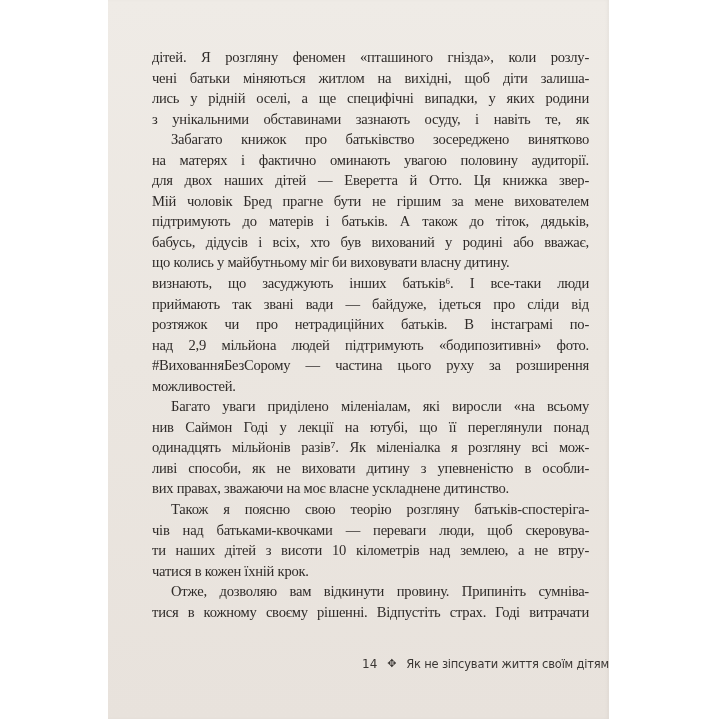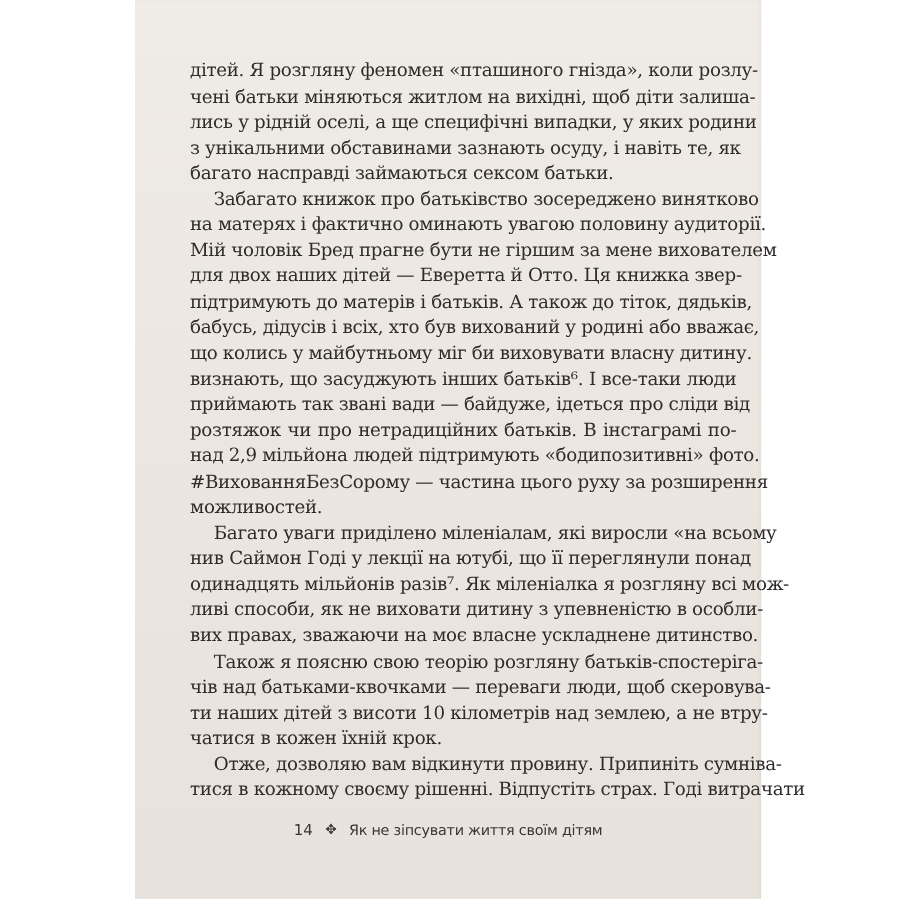--- a/index.html
+++ b/index.html
@@ -30,33 +30,34 @@
       color: #2f2b29;
       letter-spacing: -0.25px;
     }
     .line {
       display: block;
       white-space: nowrap;
       text-align: justify;
       text-align-last: justify;
       height: 20.55px;
       overflow: visible;
+      font-family: Liberation Serif, serif;
     }
     .line.last {
       text-align-last: left;
     }
     .line.indent {
       padding-left: 19px;
     }
     .footer {
       position: absolute;
       top: 657px;
       left: 0;
       width: 501px;
-      text-align: center;
+      text-align: right;
       font-family: "DejaVu Sans", "Liberation Sans", sans-serif;
       font-size: 12px;
       color: #3a3633;
     }
     .footer .num {
       margin-right: 6px;
     }
     .footer .orn {
       display: inline-block;
       font-size: 11px;
@@ -72,27 +73,26 @@
 </head>
 <body>
 
 <div class="page">
   <div class="body-text" id="body-text">
       <div>
         <span class="line">дітей. Я розгляну феномен «пташиного гнізда», коли розлу-</span>
         <span class="line">чені батьки міняються житлом на вихідні, щоб діти залиша-</span>
         <span class="line">лись у рідній оселі, а ще специфічні випадки, у яких родини</span>
         <span class="line">з унікальними обставинами зазнають осуду, і навіть те, як</span>
-        <span class="line last">багато насправді займаються сексом батьки.</span>
       </div>
       <div>
         <span class="line indent">Забагато книжок про батьківство зосереджено винятково</span>
         <span class="line">на матерях і фактично оминають увагою половину аудиторії.</span>
+        <span class="line">для двох наших дітей — Еверетта й Отто. Ця книжка звер-</span>
         <span class="line">Мій чоловік Бред прагне бути не гіршим за мене вихователем</span>
-        <span class="line">для двох наших дітей — Еверетта й Отто. Ця книжка звер-</span>
         <span class="line">підтримують до матерів і батьків. А також до тіток, дядьків,</span>
         <span class="line">бабусь, дідусів і всіх, хто був вихований у родині або вважає,</span>
         <span class="line last">що колись у майбутньому міг би виховувати власну дитину.</span>
       </div>
       <div>
         <span class="line">визнають, що засуджують інших батьків⁶. І все-таки люди</span>
         <span class="line">приймають так звані вади — байдуже, ідеться про сліди від</span>
         <span class="line">розтяжок чи про нетрадиційних батьків. В інстаграмі по-</span>
         <span class="line">над 2,9 мільйона людей підтримують «бодипозитивні» фото.</span>
         <span class="line">#ВихованняБезСорому — частина цього руху за розширення</span>

